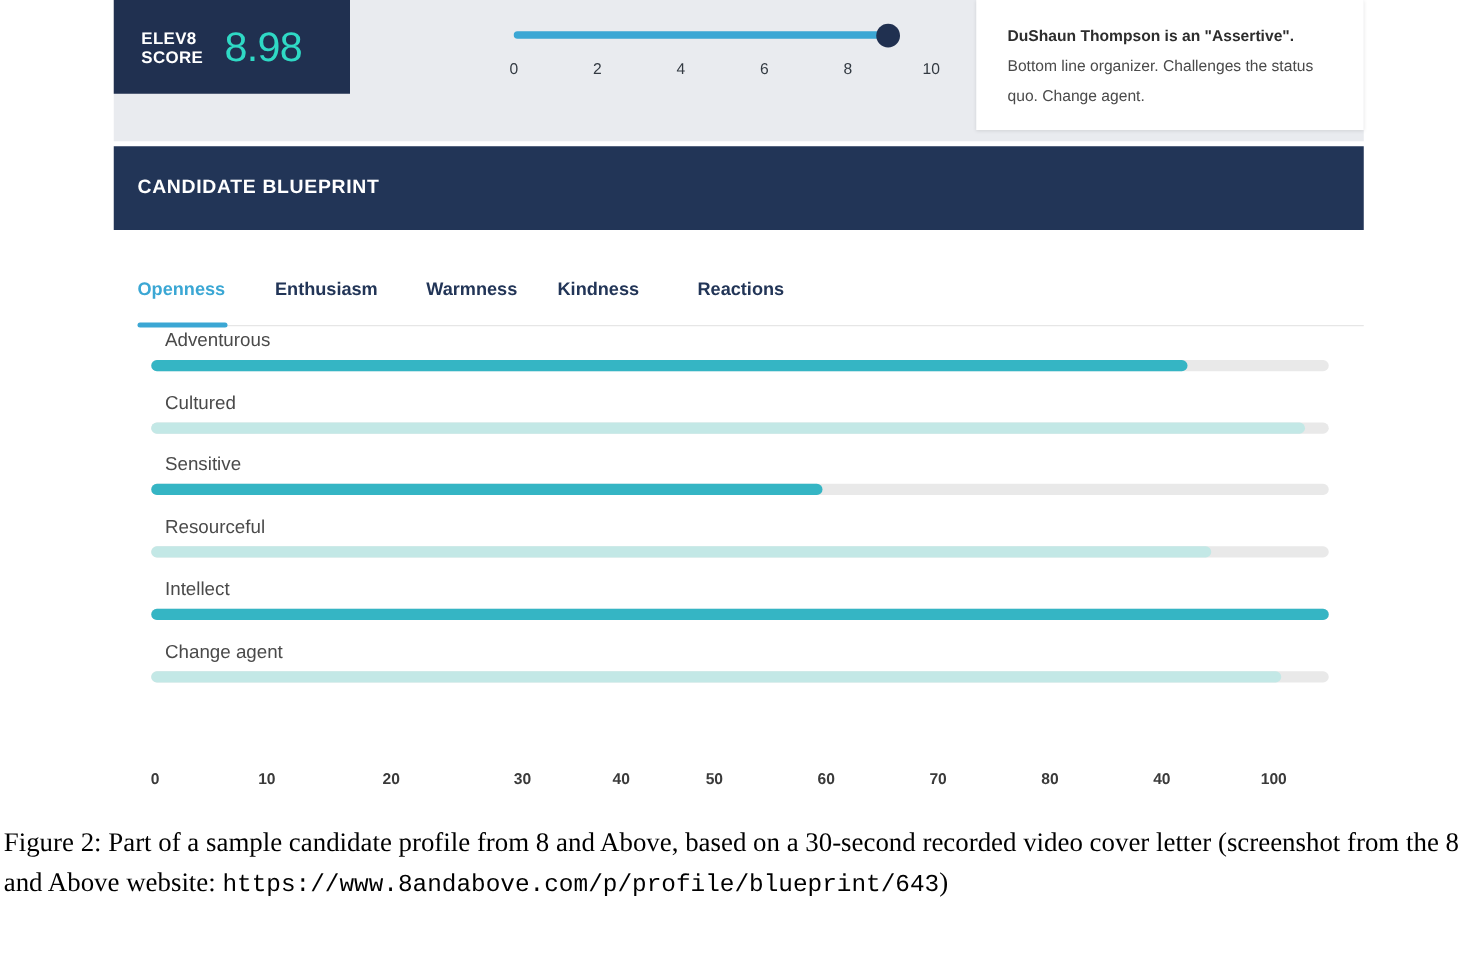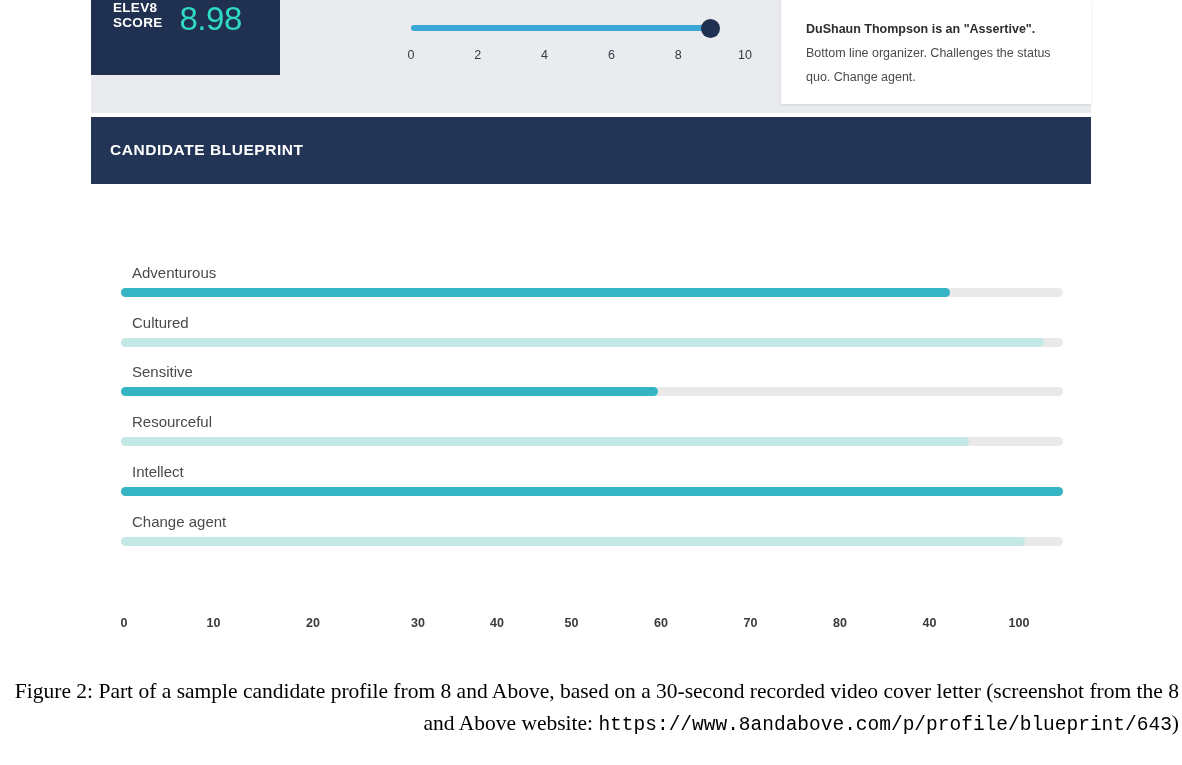--- a/index.html
+++ b/index.html
@@ -18,21 +18,21 @@
   }
 
   
   .score-strip{
     position:absolute;left:0;top:0;width:1000px;height:113px;
     background:#e9ebef;
   }
   .score-box{
     position:absolute;left:0;top:0;width:189px;height:75px;
     background:#203050;
-    display:flex;align-items:flex-start;
+    display:flex;align-items:center;
   }
   .score-label{
     margin-left:22px;
     color:#ffffff;
     font-size:13.5px;
     font-weight:bold;
     line-height:15px;
     letter-spacing:0.3px;
     white-space:pre-line;
   }
@@ -134,22 +134,21 @@
     position:absolute;top:16px;transform:translateX(-50%);
     font-size:12.5px;font-weight:bold;color:#3a3a3a;
   }
 
   
   .caption{
     position:absolute;left:3px;top:658px;width:1176px;
     font-family:"Liberation Serif", serif;
     font-size:21.5px;color:#000000;
     line-height:32px;
-    text-align:right;
-    margin-top:17px;
+    text-align:left;
   }
   .mono{font-family:"Liberation Mono", monospace;font-size:19.5px;}
 </style>
 </head>
 <body>
 
 <div class="shot">
 
   <div class="score-strip">
 
@@ -176,20 +175,29 @@
       <div class="desc-text">
         <b>DuShaun Thompson is an "Assertive".</b><span> Bottom line organizer. Challenges the status quo. Change agent.</span>
       </div>
     </div>
   </div>
 
   <div class="bp-header">
     <div class="bp-title">CANDIDATE BLUEPRINT</div>
   </div>
 
+  <div class="tabs">
+    <div class="tabs-rule"></div>
+    <div class="tab-underline"></div>
+  <div class="tab active" style="left: 19px;">Openness</div>
+      <div class="tab" style="left: 129px;">Enthusiasm</div>
+      <div class="tab" style="left: 250px;">Warmness</div>
+      <div class="tab" style="left: 355px;">Kindness</div>
+      <div class="tab" style="left: 467px;">Reactions</div>
+    </div>
 
   <div class="bars">
       <div class="bar-row" style="top: 0px;">
         <div class="bar-label">Adventurous</div>
         <div class="bar-track">
           <div class="bar-fill" style="width: 88%; background: rgb(53, 181, 196);"></div>
         </div>
       </div>
       <div class="bar-row" style="top: 49.7px;">
         <div class="bar-label">Cultured</div>

